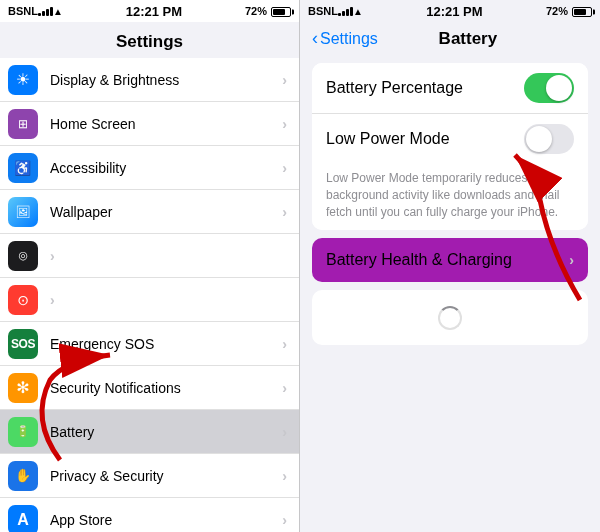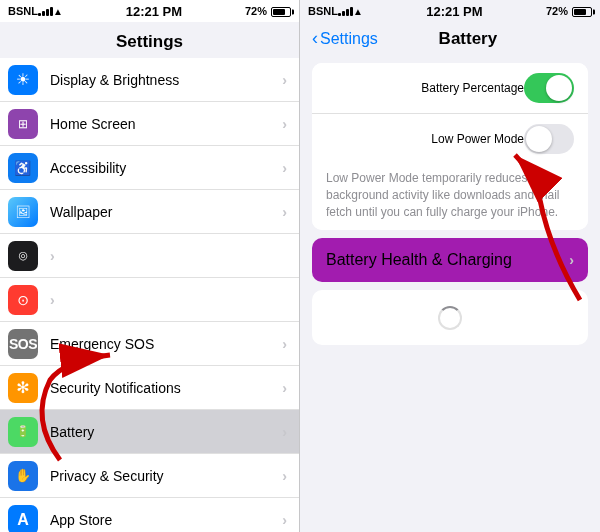--- a/index.html
+++ b/index.html
@@ -164,23 +164,22 @@
 
     .toggle-row {
       display: flex;
       align-items: center;
       padding: 10px 14px;
       border-bottom: 0.5px solid #e0e0e0;
       background: #fff;
     }
     .toggle-label {
       flex: 1;
-      font-size: 12px;
+      font-size: 16px;
       color: #000;
-      text-align: right;
     }
     .toggle {
       width: 50px;
       height: 30px;
       border-radius: 15px;
       position: relative;
       cursor: pointer;
       transition: background 0.2s;
     }
     .toggle.on { background: #34c759; }
@@ -323,21 +322,21 @@
         <div class="item-icon" style="background:#1c1c1e;font-size:11px;">◎</div>
         <span class="chevron">›</span>
       </div>
 
       <div class="settings-item">
         <div class="item-icon" style="background:#ff3b30;font-size:14px;">⊙</div>
         <span class="chevron">›</span>
       </div>
 
       <div class="settings-item">
-        <div class="item-icon" style="background:#737373;font-size:14px;font-weight:900;letter-spacing:-0.5px;">SOS</div>
+        <div class="item-icon" style="background:#15803d;font-size:12px;font-weight:900;letter-spacing:-0.5px;">SOS</div>
         <span class="item-label">Emergency SOS</span>
         <span class="chevron">›</span>
       </div>
 
       <div class="settings-item">
         <div class="item-icon" style="background:#ff9500;font-size:16px;">✻</div>
         <span class="item-label">Security Notifications</span>
         <span class="chevron">›</span>
       </div>
 

